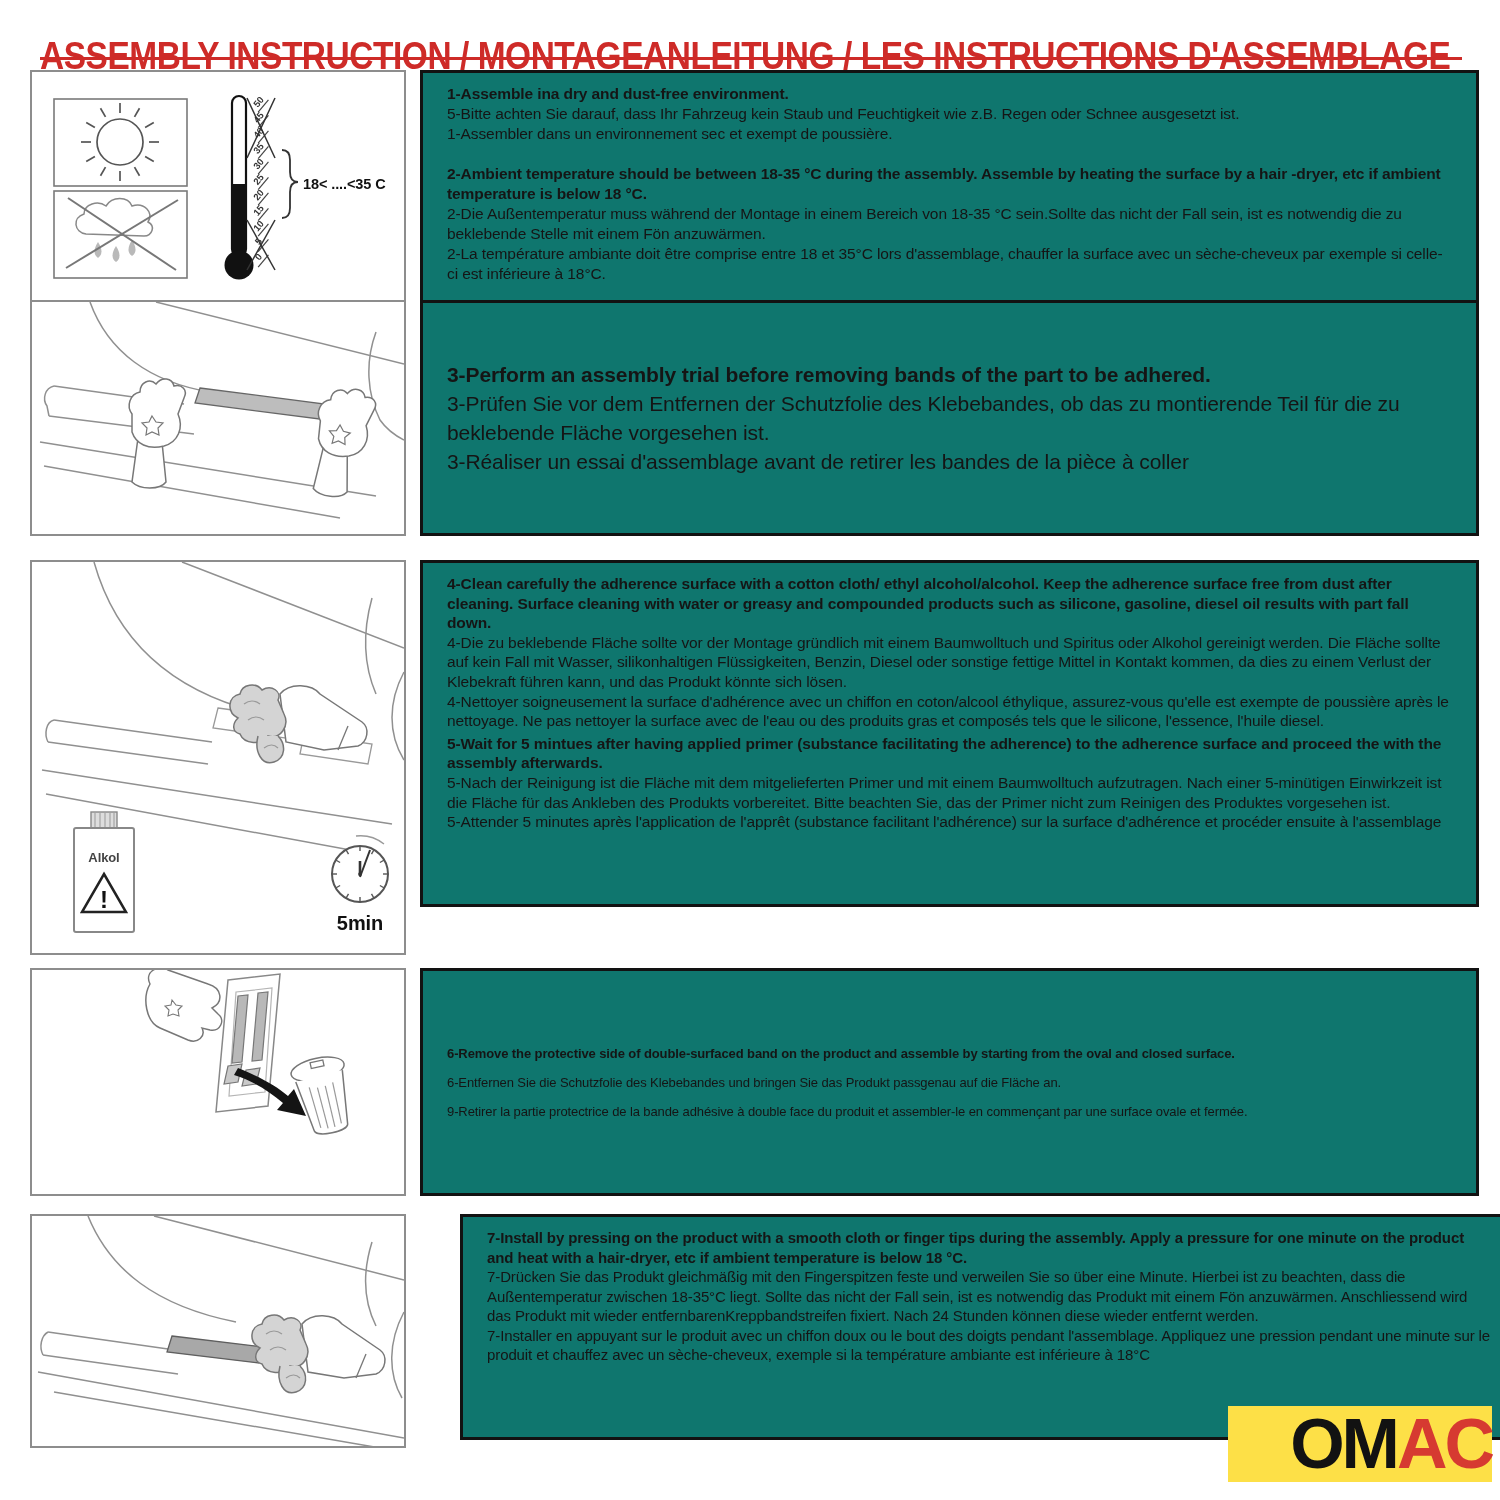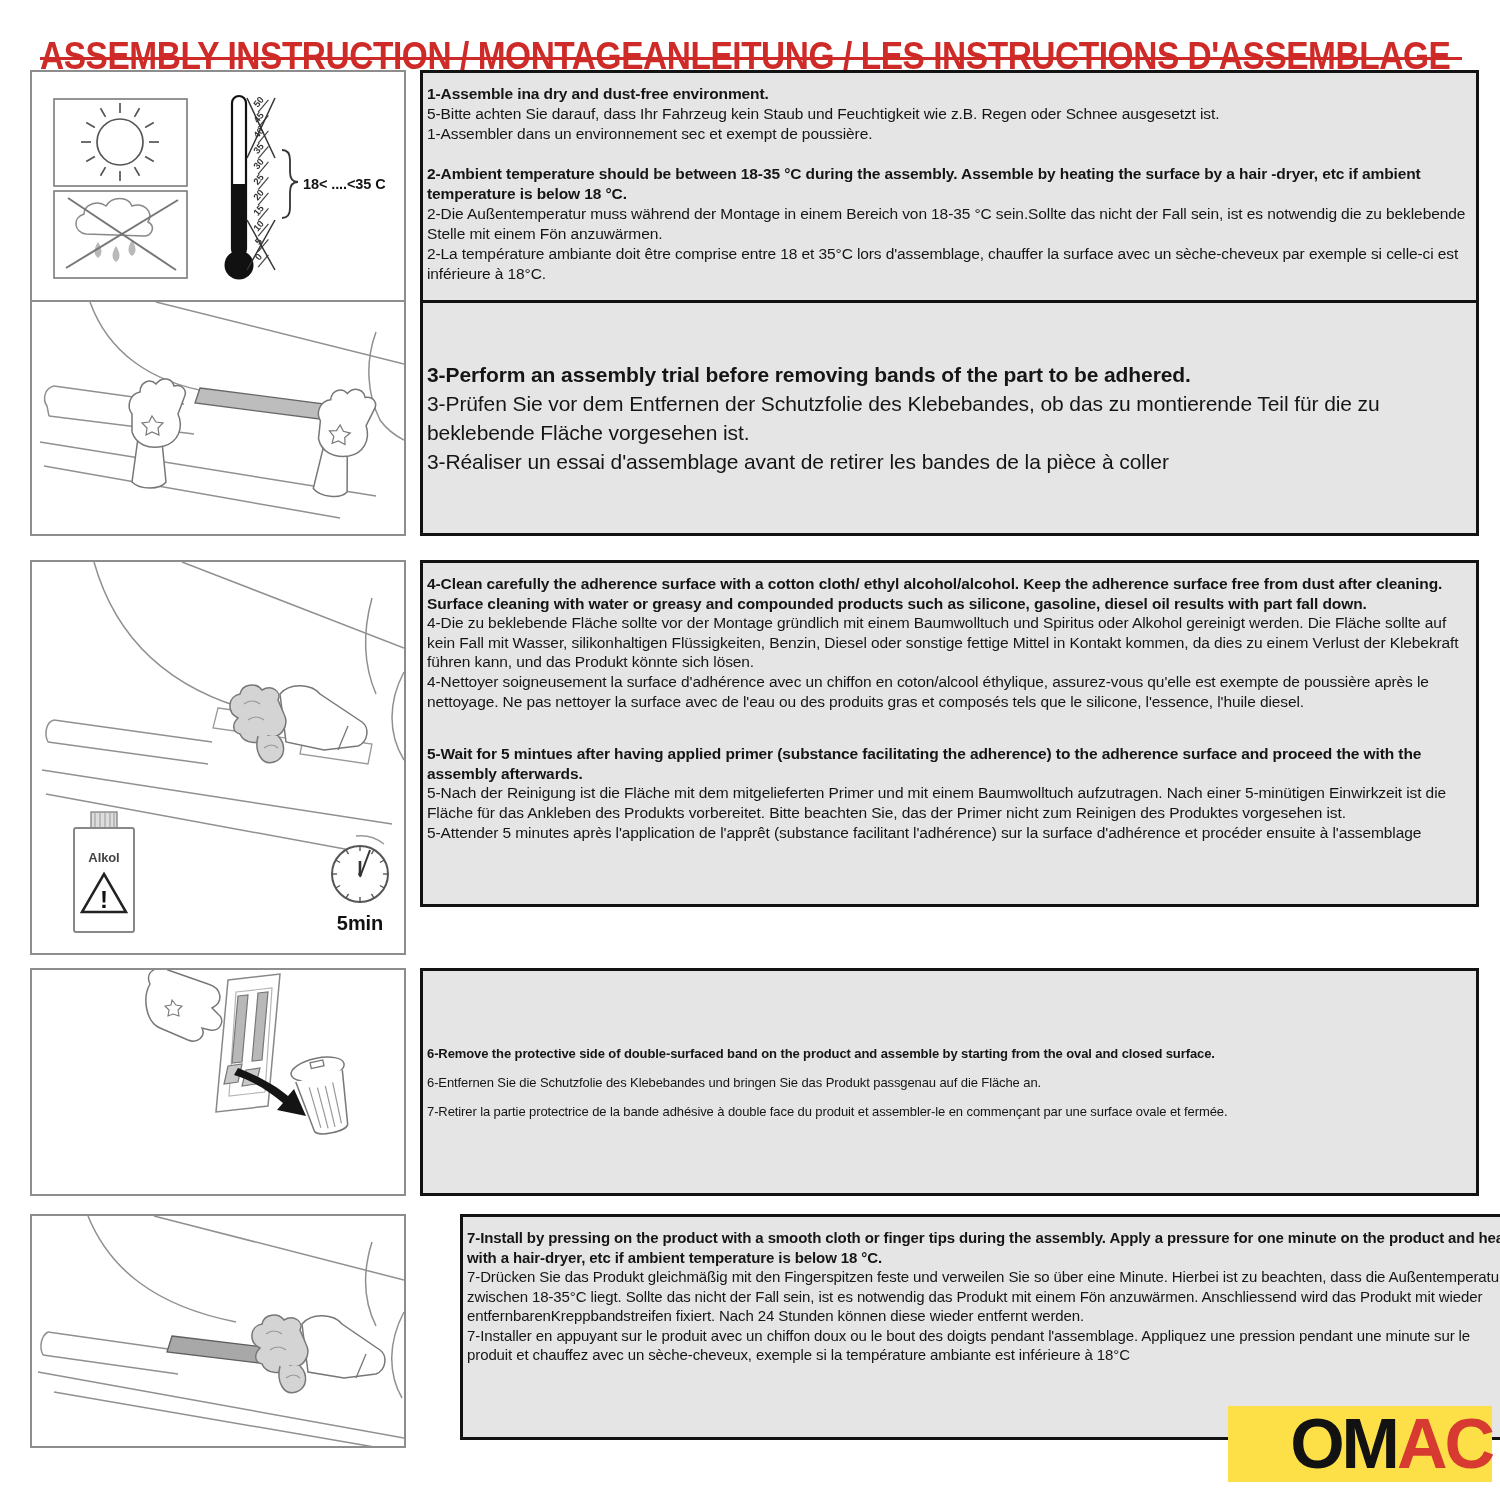--- a/index.html
+++ b/index.html
@@ -3,28 +3,28 @@
 <meta charset="utf-8">
 <style>
   html,body{margin:0;padding:0;background:#fff;}
   body{width:1500px;height:1500px;position:relative;font-family:"Liberation Sans",sans-serif;color:#151515;letter-spacing:-0.1px;}
   .title{position:absolute;left:40px;top:10px;font-size:38px;font-weight:bold;color:#ce2b28;white-space:nowrap;letter-spacing:-0.5px;transform:scaleX(.88);transform-origin:0 50%;}
   .title-rule{position:absolute;left:40px;top:57px;width:1422px;height:3px;background:#ce2b28;}
   .row{position:absolute;left:30px;width:1449px;}
   .illus{position:absolute;left:0;width:376px;border:2px solid #8d8d8d;background:#fff;box-sizing:border-box;overflow:hidden;}
   .illus svg{display:block;width:100%;height:100%;}
   svg{font-family:"Liberation Sans",sans-serif;}
-  .tbox{position:absolute;left:390px;width:1059px;border:3px solid #121212;background:#e5e5e5;box-sizing:border-box;padding:11px 4px;overflow:hidden;}
+  .tbox{position:absolute;left:390px;width:1059px;border:3px solid #121212;background:#0f766e;box-sizing:border-box;padding:11px 24px;overflow:hidden;}
   .tbox p{margin:0;}
   .tbox .b{font-weight:bold;}
   .grp + .grp{margin-top:20px;}
   .s1{font-size:15.5px;line-height:20px;}
   .s2{font-size:21px;line-height:29px;display:flex;flex-direction:column;justify-content:center;}
   .s3{font-size:15.5px;line-height:19.6px;}
-  .s3 .grp + .grp{margin-top:33px;}
+  .s3 .grp + .grp{margin-top:3px;}
   .s4{font-size:13px;line-height:29px;display:flex;flex-direction:column;justify-content:center;}
   .s5{font-size:15px;line-height:19.5px;}
   .logo{position:absolute;left:1228px;top:1406px;width:264px;height:76px;background:#fde047;display:flex;align-items:center;justify-content:flex-end;font-weight:bold;font-size:70px;letter-spacing:-3px;line-height:1;}
   .logo .lb{color:#121212;}
   .logo .lr{color:#d63a31;}
 </style>
 </head>
 <body>
 
 <h1 class="title">ASSEMBLY INSTRUCTION / MONTAGEANLEITUNG / LES INSTRUCTIONS D'ASSEMBLAGE</h1>
@@ -278,21 +278,21 @@
             <line x1="26" y1="28" x2="27" y2="70"></line>
             <line x1="34" y1="26" x2="34" y2="68"></line>
           </g>
       </g>
     </svg>
   </div>
   <div class="tbox s4" style="top:0;height:228px;">
     <div class="grp">
       <p class="b">6-Remove the protective side of double-surfaced band on the product and assemble by starting from the oval and closed surface.</p>
       <p>6-Entfernen Sie die Schutzfolie des Klebebandes und bringen Sie das Produkt passgenau auf die Fläche an.</p>
-      <p>7-Retirer la partie protectrice de la bande adhésive à double face du produit et assembler-le en commençant par une surface ovale et fermée.</p>
+      <p>9-Retirer la partie protectrice de la bande adhésive à double face du produit et assembler-le en commençant par une surface ovale et fermée.</p>
     </div>
   </div>
 </section>
 
 <section class="row" style="top:1214px;height:234px;">
   <div class="illus" style="top:0;height:234px;">
     <svg viewBox="0 0 372 230">
       <g stroke="#909090" fill="none" stroke-width="1.5">
         <path d="M56,0 C78,54 124,90 204,106"></path>
         <path d="M122,0 L372,64"></path>

